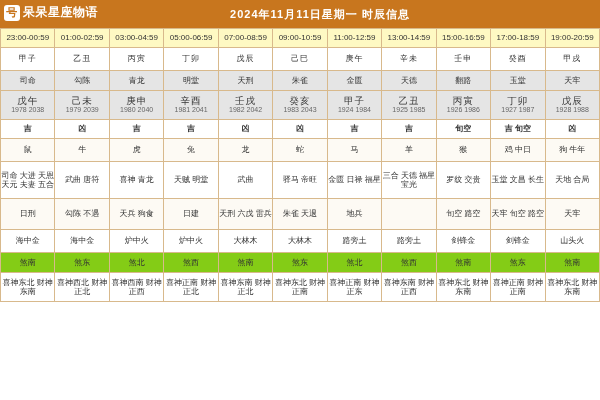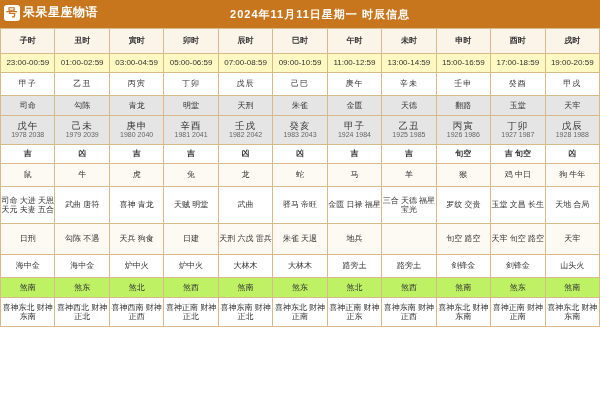--- a/index.html
+++ b/index.html
@@ -122,21 +122,21 @@
   }
   .r-na td{
     font-size:9px;
     height:20px;
     background:#ffffff;
     border-radius:8px;
   }
   .r-dir td{
     font-size:9px;
     height:17px;
-    background:#bef264;
+    background:#84cc16;
   }
   .r-fin td{
     font-size:7px;
     height:26px;
     background:#ffffff;
     line-height:1.35;
   }
   .good{color:#1a9c3c;font-weight:bold;}
   .bad{color:#c0392b;font-weight:bold;}
   .kong{color:#1a9c3c;font-weight:bold;}
@@ -150,33 +150,20 @@
   <div class="header">
     <div class="brand">
       <span class="logo">号</span>
       <span>呆呆星座物语</span>
     </div>
     <div class="header-title">2024年11月11日星期一 时辰信息</div>
   </div>
 
   <table class="grid">
     <tbody>
-      <tr class="r-hour">
-        <td>子时</td>
-        <td>丑时</td>
-        <td>寅时</td>
-        <td>卯时</td>
-        <td>辰时</td>
-        <td>巳时</td>
-        <td>午时</td>
-        <td>未时</td>
-        <td>申时</td>
-        <td>酉时</td>
-        <td>戌时</td>
-      </tr>
       <tr class="r-range">
         <td>23:00-00:59</td>
         <td>01:00-02:59</td>
         <td>03:00-04:59</td>
         <td>05:00-06:59</td>
         <td>07:00-08:59</td>
         <td>09:00-10:59</td>
         <td>11:00-12:59</td>
         <td>13:00-14:59</td>
         <td>15:00-16:59</td>

